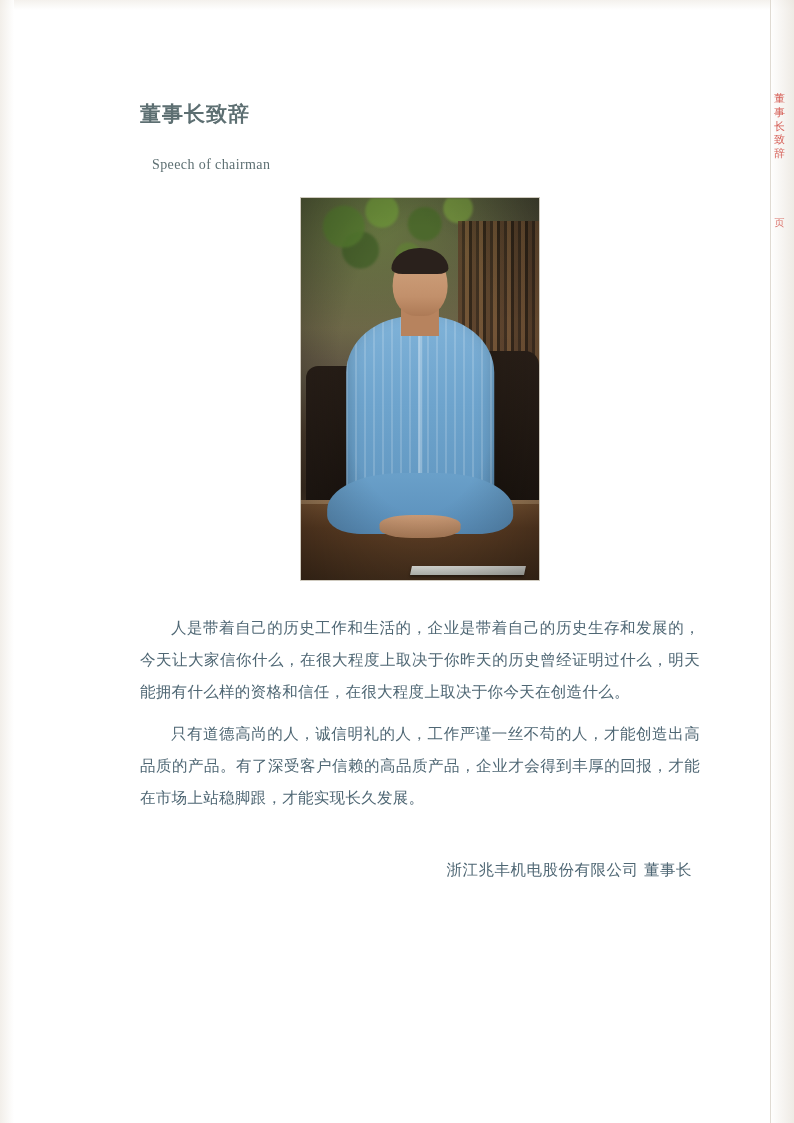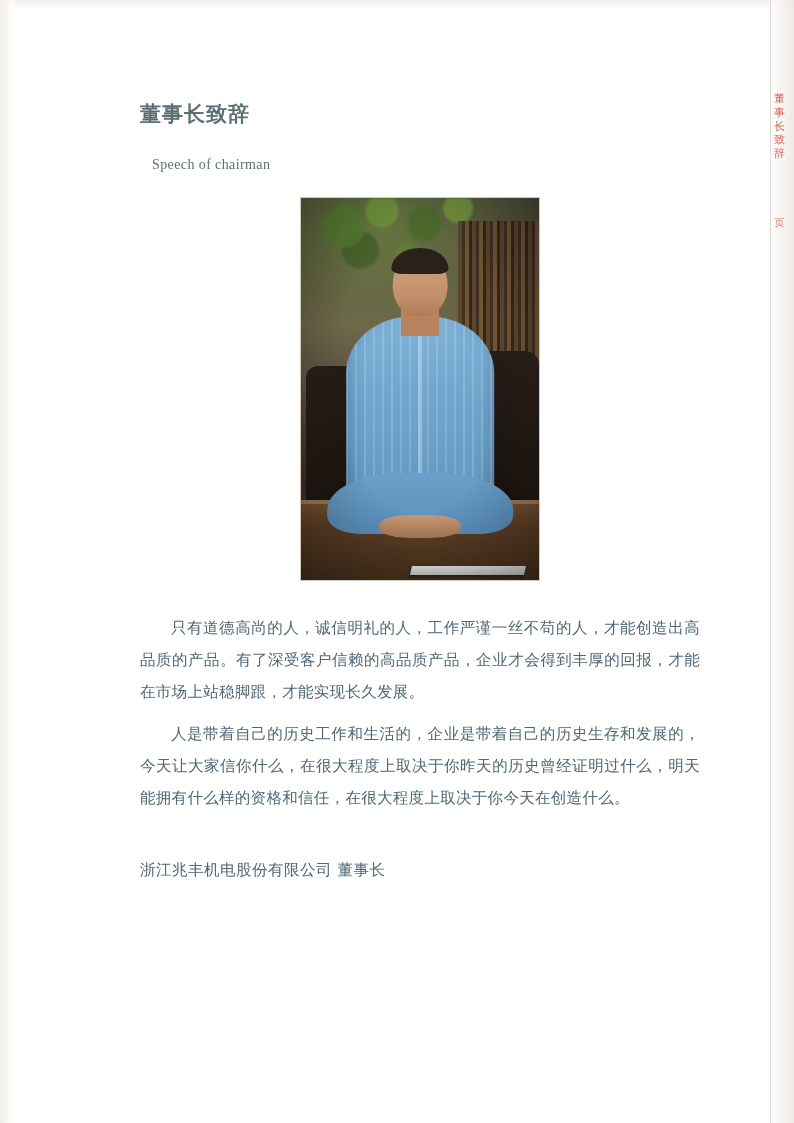--- a/index.html
+++ b/index.html
@@ -249,20 +249,21 @@
   }
   .body-text p {
     margin: 0 0 10px 0;
     text-indent: 2em;
   }
   .signature {
     margin-top: 46px;
     font-family: "DejaVu Sans", sans-serif;
     font-size: 15.5px;
     color: #4f6774;
+    text-align: right;
     padding-right: 8px;
     letter-spacing: .5px;
   }
 </style>
 </head>
 <body>
 
 <div class="page-edge-top"></div>
 <div class="page-edge-left"></div>
 <div class="page-edge-right"></div>
@@ -295,19 +296,19 @@
       <div class="ph-arms"></div>
       <div class="ph-hands"></div>
       <div class="ph-neck"></div>
       <div class="ph-head"></div>
       <div class="ph-hair"></div>
       <div class="ph-vign"></div>
     </div>
   </div>
 
   <div class="body-text">
+    <p>人是带着自己的历史工作和生活的，企业是带着自己的历史生存和发展的，今天让大家信你什么，在很大程度上取决于你昨天的历史曾经证明过什么，明天能拥有什么样的资格和信任，在很大程度上取决于你今天在创造什么。</p>
     <p>只有道德高尚的人，诚信明礼的人，工作严谨一丝不苟的人，才能创造出高品质的产品。有了深受客户信赖的高品质产品，企业才会得到丰厚的回报，才能在市场上站稳脚跟，才能实现长久发展。</p>
-    <p>人是带着自己的历史工作和生活的，企业是带着自己的历史生存和发展的，今天让大家信你什么，在很大程度上取决于你昨天的历史曾经证明过什么，明天能拥有什么样的资格和信任，在很大程度上取决于你今天在创造什么。</p>
   </div>
 
   <div class="signature">浙江兆丰机电股份有限公司  董事长</div>
 
 </div>
 
 </body></html>

